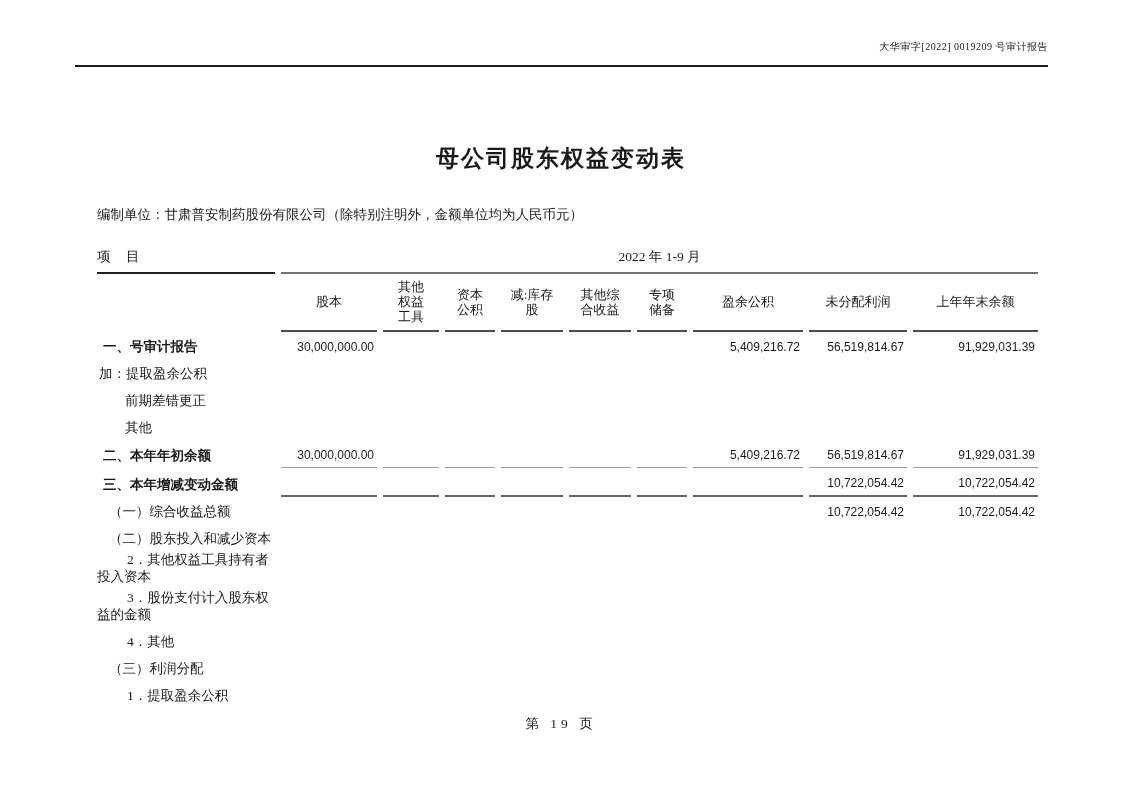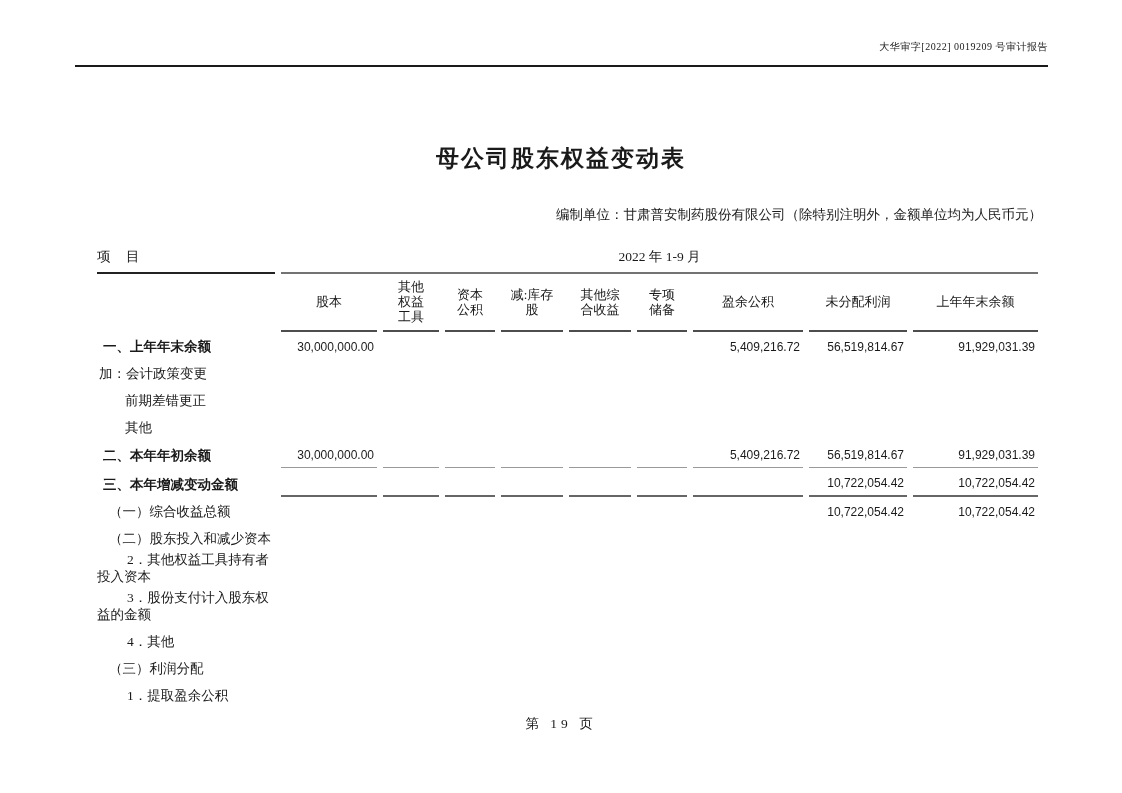--- a/index.html
+++ b/index.html
@@ -5,21 +5,21 @@
   html,body{margin:0;padding:0;}
   body{
     width:1122px;height:793px;background:#ffffff;position:relative;overflow:hidden;
     font-family:"Liberation Serif","DejaVu Serif",serif;color:#1a1a1a;
   }
   .doc-header{position:absolute;top:40px;right:74px;font-size:10px;letter-spacing:.5px;}
   .header-rule{position:absolute;top:65px;left:75px;width:973px;border-top:2px solid #1a1a1a;height:0;}
   .title{position:absolute;top:143px;left:0;width:100%;text-align:center;
          font-size:23px;font-weight:bold;letter-spacing:2px;}
   .meta{position:absolute;top:206px;left:97px;right:80px;display:flex;
-        justify-content:flex-end;font-size:13.5px;}
+        justify-content:flex-start;font-size:13.5px;}
   .table-wrap{position:absolute;top:242px;left:91px;}
   table{border-collapse:separate;border-spacing:6px 0;table-layout:fixed;}
   th,td{padding:0;font-weight:normal;margin:0;}
   .item-h{font-size:13.5px;text-align:left;vertical-align:bottom;
           border-bottom:2px solid #222;padding-bottom:6px;height:24px;letter-spacing:6px;}
   .period-h{font-size:13.5px;text-align:center;vertical-align:bottom;
           border-bottom:2px solid #737373;padding-bottom:6px;}
   .blank-h{border:none;}
   .col-h{font-size:13px;text-align:center;vertical-align:middle;white-space:pre-line;
          line-height:15px;border-bottom:2px solid #4d4d4d;padding:5px 2px 6px;height:42px;}
@@ -84,33 +84,33 @@
 合收益</th>
           <th class="col-h">专项
 储备</th>
           <th class="col-h">盈余公积</th>
           <th class="col-h">未分配利润</th>
           <th class="col-h">上年年末余额</th>
         </tr>
     </thead>
     <tbody id="table-body">
         <tr>
-          <td class="label bold ind-0">一、上年年末余额</td>
+          <td class="label bold ind-0">一、号审计报告</td>
           <td class="num">30,000,000.00</td>
           <td class="num"></td>
           <td class="num"></td>
           <td class="num"></td>
           <td class="num"></td>
           <td class="num"></td>
           <td class="num">5,409,216.72</td>
           <td class="num">56,519,814.67</td>
           <td class="num">91,929,031.39</td>
         </tr>
         <tr>
-          <td class="label ind-add">加：会计政策变更</td>
+          <td class="label ind-add">加：提取盈余公积</td>
           <td class="num"></td>
           <td class="num"></td>
           <td class="num"></td>
           <td class="num"></td>
           <td class="num"></td>
           <td class="num"></td>
           <td class="num"></td>
           <td class="num"></td>
           <td class="num"></td>
         </tr>

